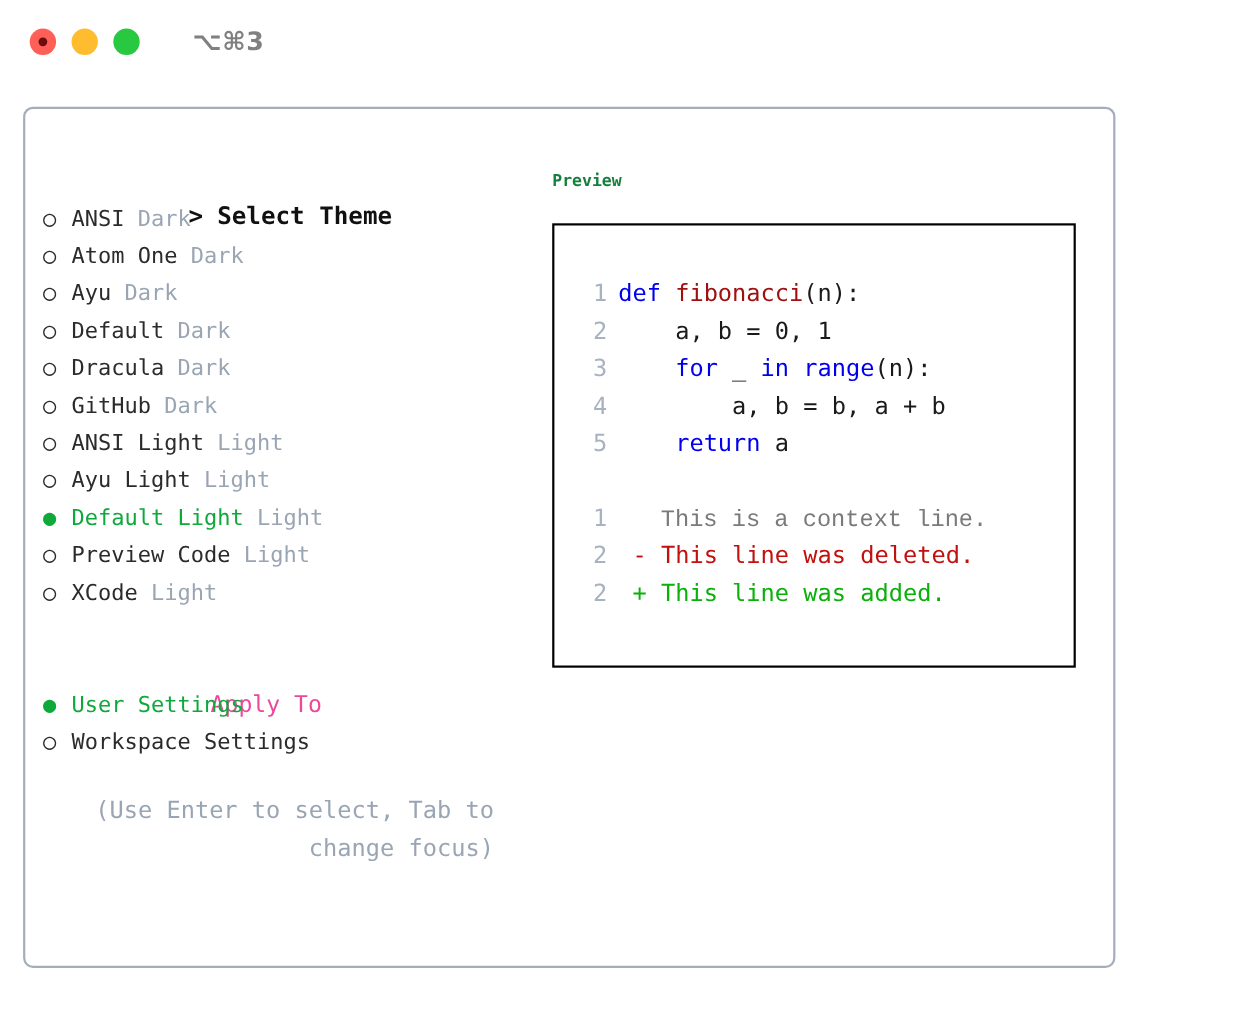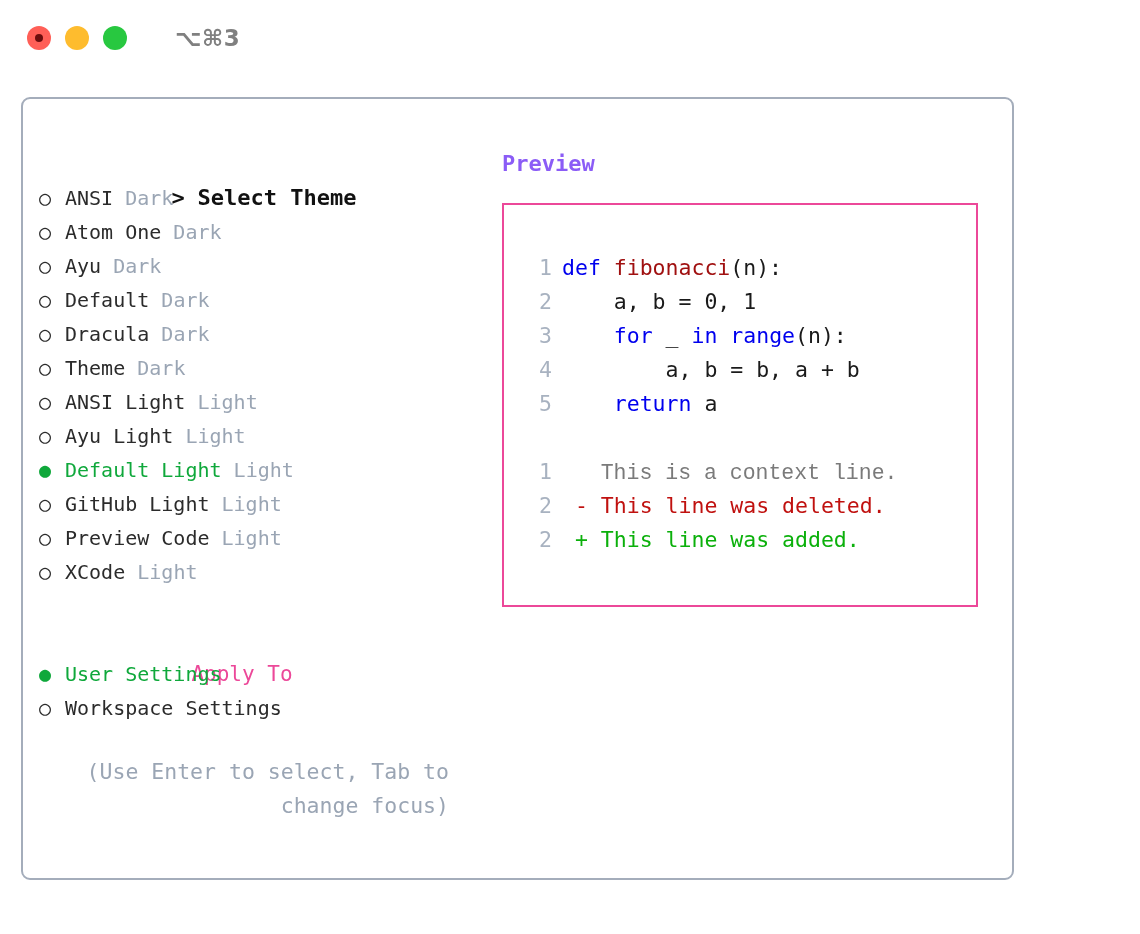--- a/index.html
+++ b/index.html
@@ -150,31 +150,31 @@
   }
 
   
   .right-col {
     position: absolute;
     left: 479px;
     top: 48px;
     width: 490px;
   }
   .preview-title {
-    font-size: 22px;
+    font-size: 15px;
     font-weight: bold;
-    color: #8b5cf6;
+    color: #15803d;
     line-height: 34px;
     height: 34px;
   }
   .code-box {
     margin-top: 22px;
     width: 476px;
     height: 404px;
-    border: 2px solid #ec4899;
+    border: 2px solid #000000;
     box-sizing: border-box;
     background: #ffffff;
     padding: 46px 0 0 14px;
   }
   .code-line {
     height: 34px;
     line-height: 34px;
     font-size: 21.5px;
     white-space: pre;
     color: #1a1a1a;
@@ -216,25 +216,24 @@
         <div class="line head-line">
           <span class="head-caret">&gt;</span><span>Select Theme</span>
         </div>
 
         <div id="theme-list">
             <div class="line"><span class="bullet">○</span><span class="item-label">ANSI</span><span class="item-tag"> Dark</span></div>
             <div class="line"><span class="bullet">○</span><span class="item-label">Atom One</span><span class="item-tag"> Dark</span></div>
             <div class="line"><span class="bullet">○</span><span class="item-label">Ayu</span><span class="item-tag"> Dark</span></div>
             <div class="line"><span class="bullet">○</span><span class="item-label">Default</span><span class="item-tag"> Dark</span></div>
             <div class="line"><span class="bullet">○</span><span class="item-label">Dracula</span><span class="item-tag"> Dark</span></div>
-            <div class="line"><span class="bullet">○</span><span class="item-label">Theme</span><span class="item-tag"> Dark</span></div>
+            <div class="line"><span class="bullet">○</span><span class="item-label">GitHub</span><span class="item-tag"> Dark</span></div>
             <div class="line"><span class="bullet">○</span><span class="item-label">ANSI Light</span><span class="item-tag"> Light</span></div>
             <div class="line"><span class="bullet">○</span><span class="item-label">Ayu Light</span><span class="item-tag"> Light</span></div>
             <div class="line"><span class="bullet bullet-sel">●</span><span class="item-label-sel">Default Light</span><span class="item-tag"> Light</span></div>
-            <div class="line"><span class="bullet">○</span><span class="item-label">GitHub Light</span><span class="item-tag"> Light</span></div>
             <div class="line"><span class="bullet">○</span><span class="item-label">Preview Code</span><span class="item-tag"> Light</span></div>
             <div class="line"><span class="bullet">○</span><span class="item-label">XCode</span><span class="item-tag"> Light</span></div>
           </div>
 
         <div class="spacer"></div>
 
         <div class="section-head">
           <span class="section-head-indent"></span><span>Apply To</span>
         </div>
 

